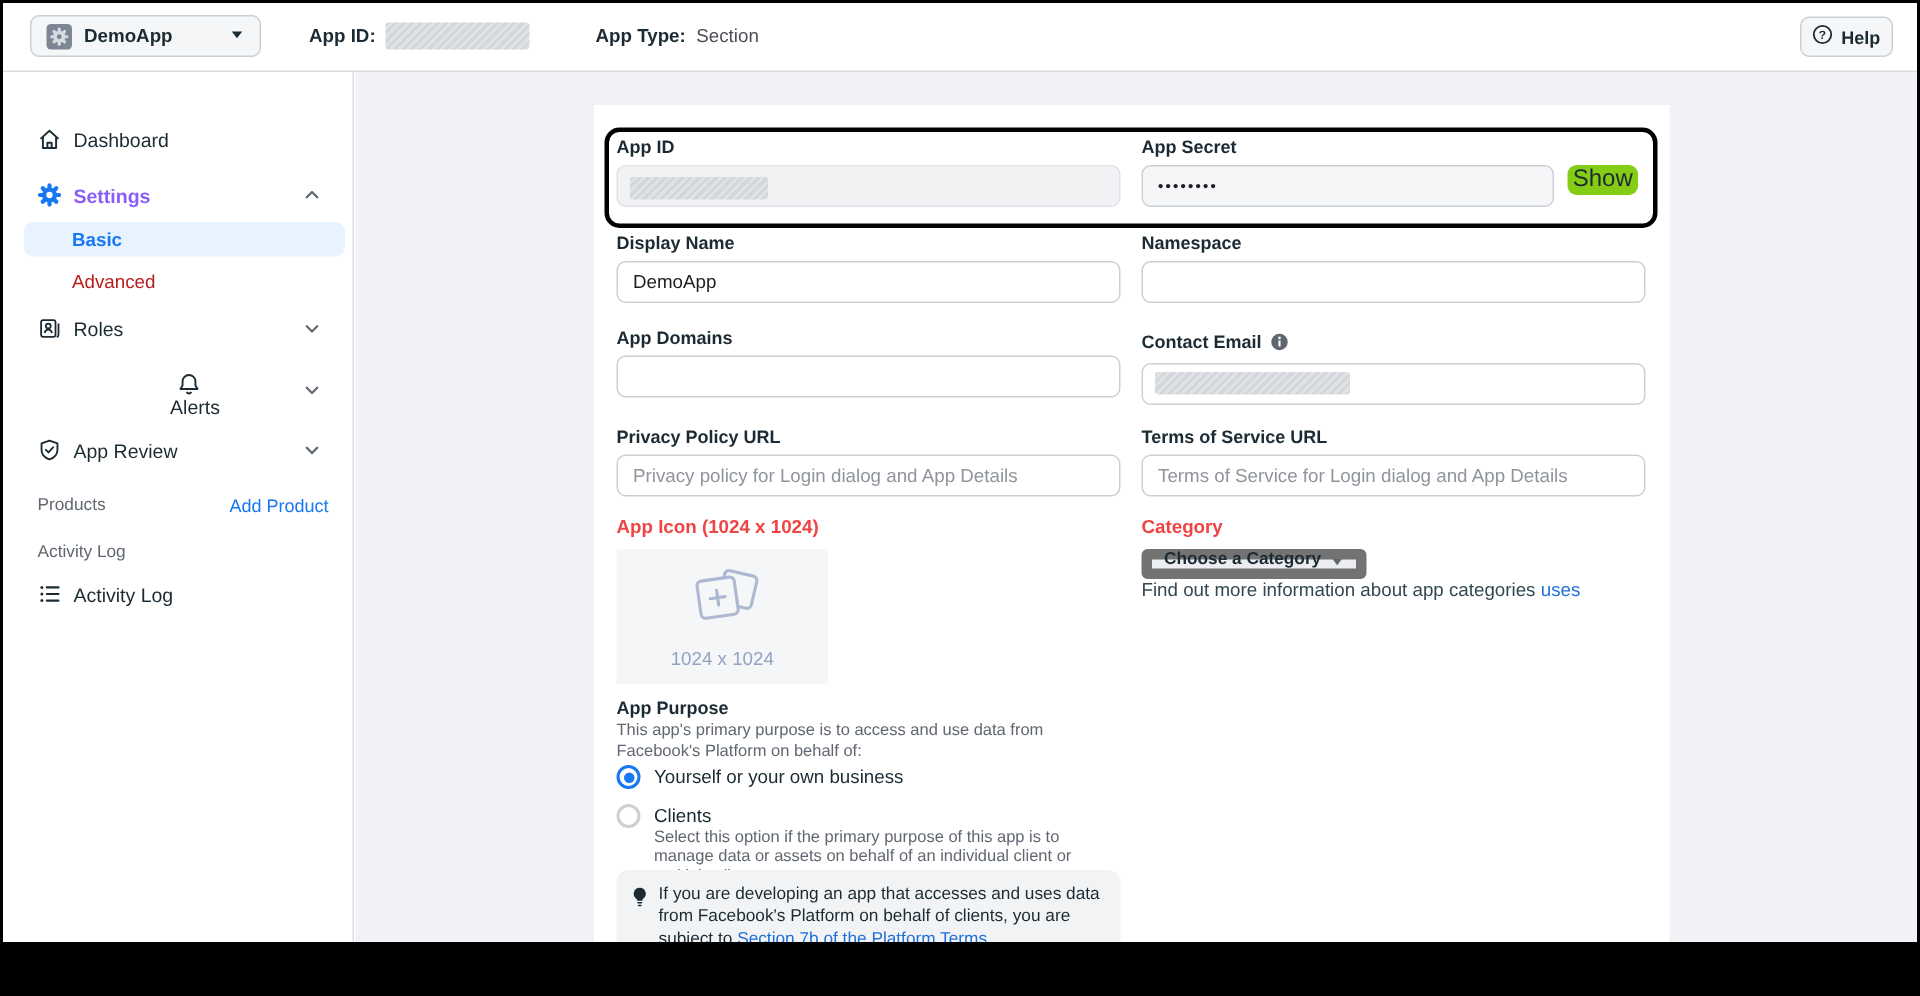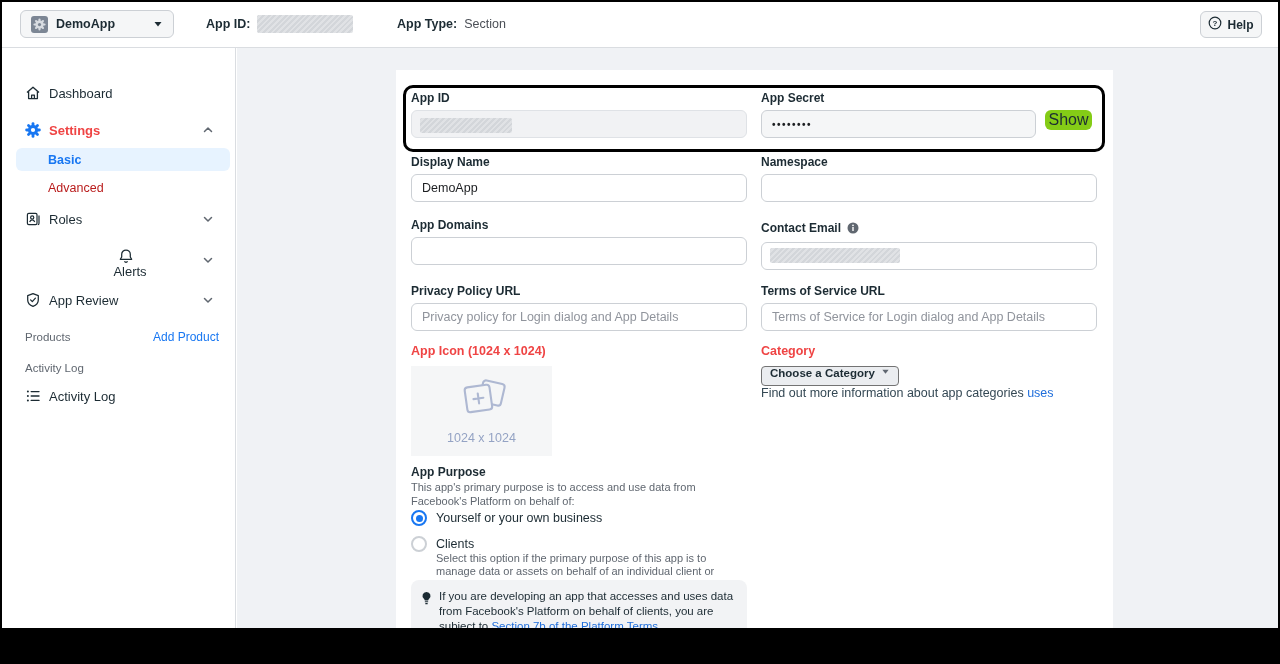--- a/index.html
+++ b/index.html
@@ -28,21 +28,21 @@
               display:flex; align-items:center; justify-content:center; gap:5px;
               font-size:12px; font-weight:bold; color:#1c2b33; cursor:pointer; }
 
   
   .sidebar { position:absolute; top:48px; left:0; width:236px; bottom:36px; background:#fff;
              border-right:1px solid #dadde1; z-index:5; }
   .side-item { position:absolute; left:0; width:235px; height:24px; display:flex; align-items:center;
                padding-left:25px; font-size:13px; color:#1c2b33; cursor:pointer; }
   .side-item .ic { width:16px; height:16px; margin-right:8px; flex:0 0 auto; display:flex; }
   .side-item .chev { position:absolute; right:21px; top:6px; }
-  .side-item.active { color:#ef4444; font-weight:bold; }
+  .side-item.active { color:#8b5cf6; font-weight:bold; }
   .side-sub { position:absolute; left:16px; width:214px; height:23px; display:flex; align-items:center;
               padding-left:32px; font-size:12.5px; color:#b91c1c; border-radius:6px; cursor:pointer; }
   .side-sub.selected { background:#e7f3ff; color:#1877f2; font-weight:bold; }
   .side-section { position:absolute; left:25px; font-size:11.5px; color:#606770; }
   .add-product { position:absolute; right:16px; font-size:12px; color:#1877f2; cursor:pointer; }
 
   
   .main { position:absolute; top:48px; left:237px; right:0; bottom:36px; background:#f0f2f5; overflow:hidden; }
   .card { position:absolute; left:159px; top:22px; width:717px; height:640px; background:#fff; }
   .annotation { position:absolute; left:166px; top:37px; width:702px; height:67px;
@@ -61,22 +61,22 @@
   .secret-row { display:flex; align-items:flex-start; }
   .inp.secret { width:275px; flex:0 0 275px; background:#f5f6f7; font-size:10px; letter-spacing:1.5px;
                 font-weight:bold; color:#1c1e21; }
   .show-btn { margin-left:9px; width:47px; height:20px; background:#84cc16; border:none; border-radius:6px;
               font-family:"Liberation Sans", sans-serif; font-size:16px; color:#1c2b33; cursor:pointer; }
 
   .appicon-box { position:absolute; left:15px; top:296px; width:141px; height:90px; background:#f5f6f7;
                  display:flex; flex-direction:column; align-items:center; justify-content:center; cursor:pointer; }
   .appicon-size { font-size:12.5px; color:#94a3c4; margin-top:4px; }
 
-  .cat-btn { display:inline-flex; align-items:flex-start; gap:6px; height:20px; padding:0 8px;
-             background:#ebedf0; border:1px solid #737373; border-radius:4px; cursor:pointer;
+  .cat-btn { display:inline-flex; align-items:flex-end; gap:6px; height:20px; padding:0 8px;
+             background:#ebedf0; border:7px solid #737373; border-radius:4px; cursor:pointer;
              font-family:"Liberation Sans", sans-serif; font-size:11.5px; font-weight:bold; color:#1c2b33; }
   .cat-help { position:absolute; left:365px; top:316px; font-size:12.5px; color:#344854; }
   .cat-help a { color:#216fdb; text-decoration:none; cursor:pointer; }
 
   .purpose-desc { font-size:11px; line-height:13.5px; color:#606770; width:336px; }
   .radio-row { position:absolute; display:flex; align-items:flex-start; cursor:pointer; }
   .radio { width:16px; height:16px; border-radius:50%; border:2px solid #ccd0d5; background:#fff;
            margin-right:9px; flex:0 0 auto; position:relative; }
   .radio.on { border-color:#1877f2; }
   .radio.on::after { content:""; position:absolute; left:2.5px; top:2.5px; width:7px; height:7px;

